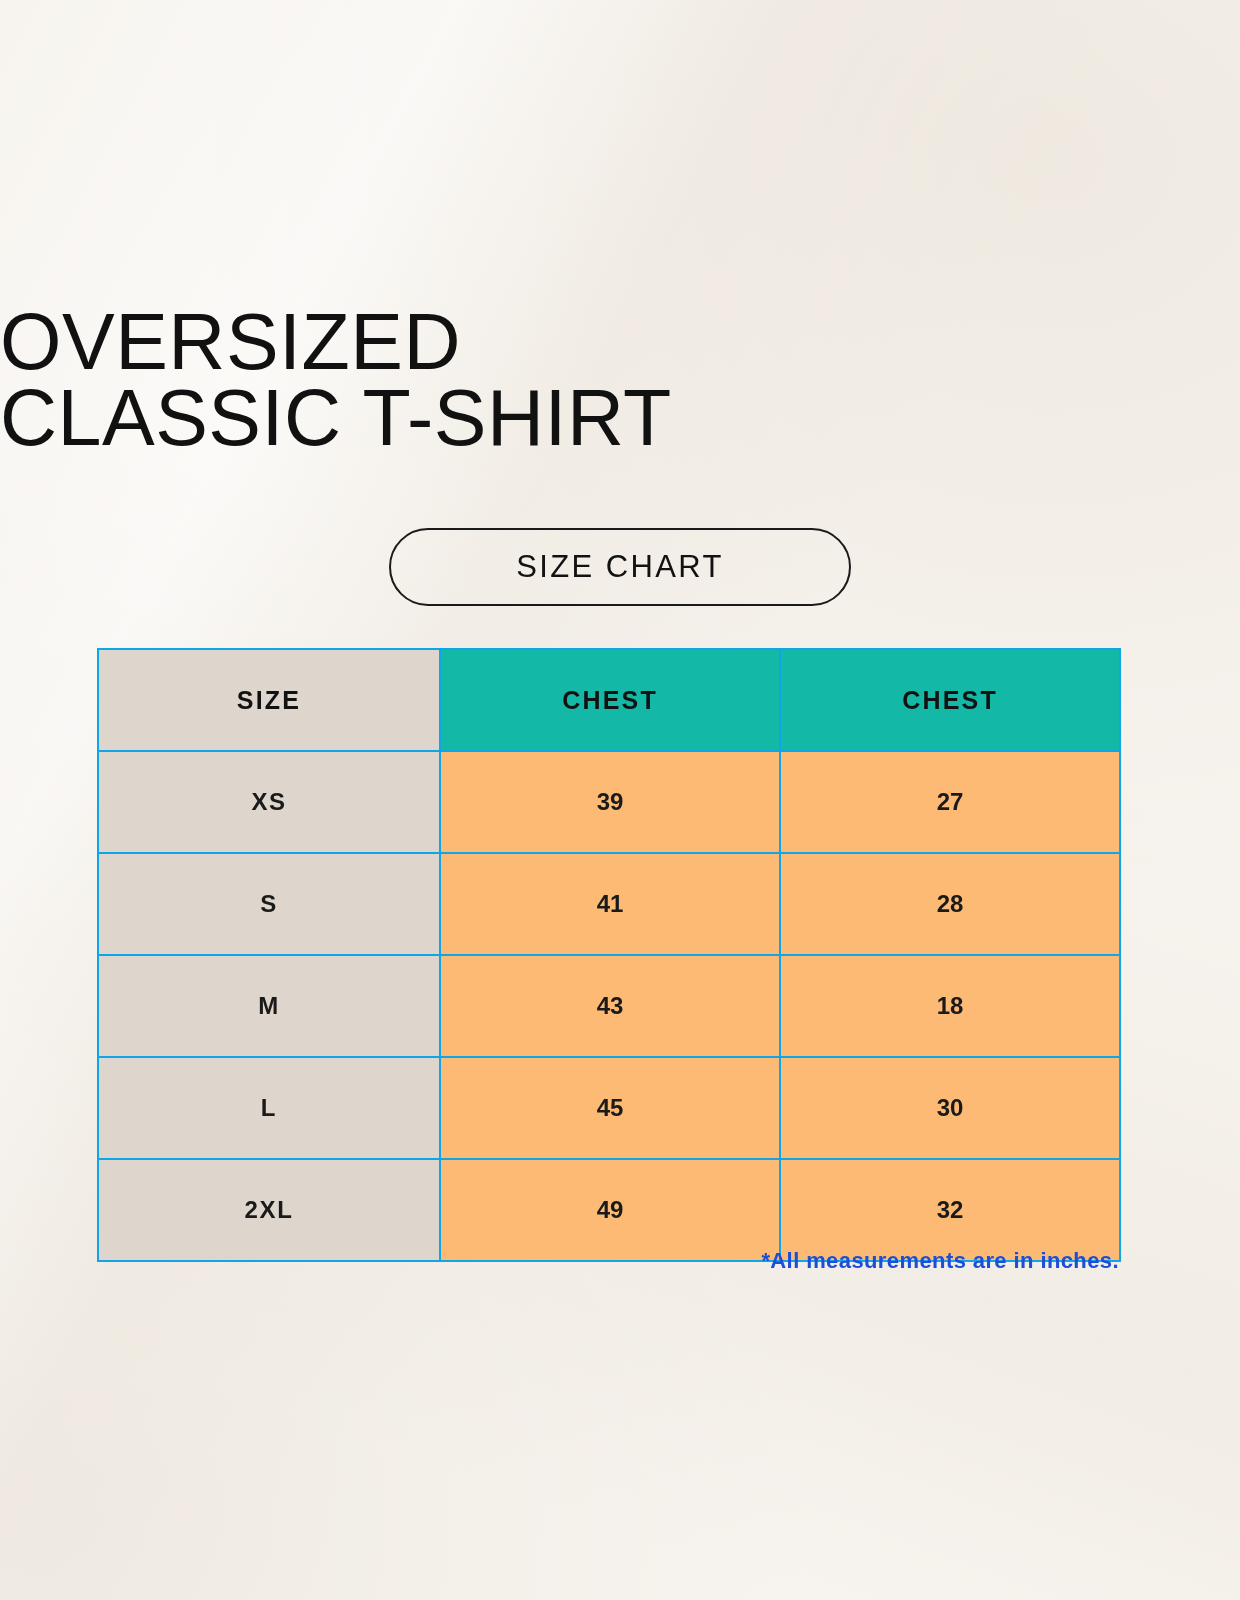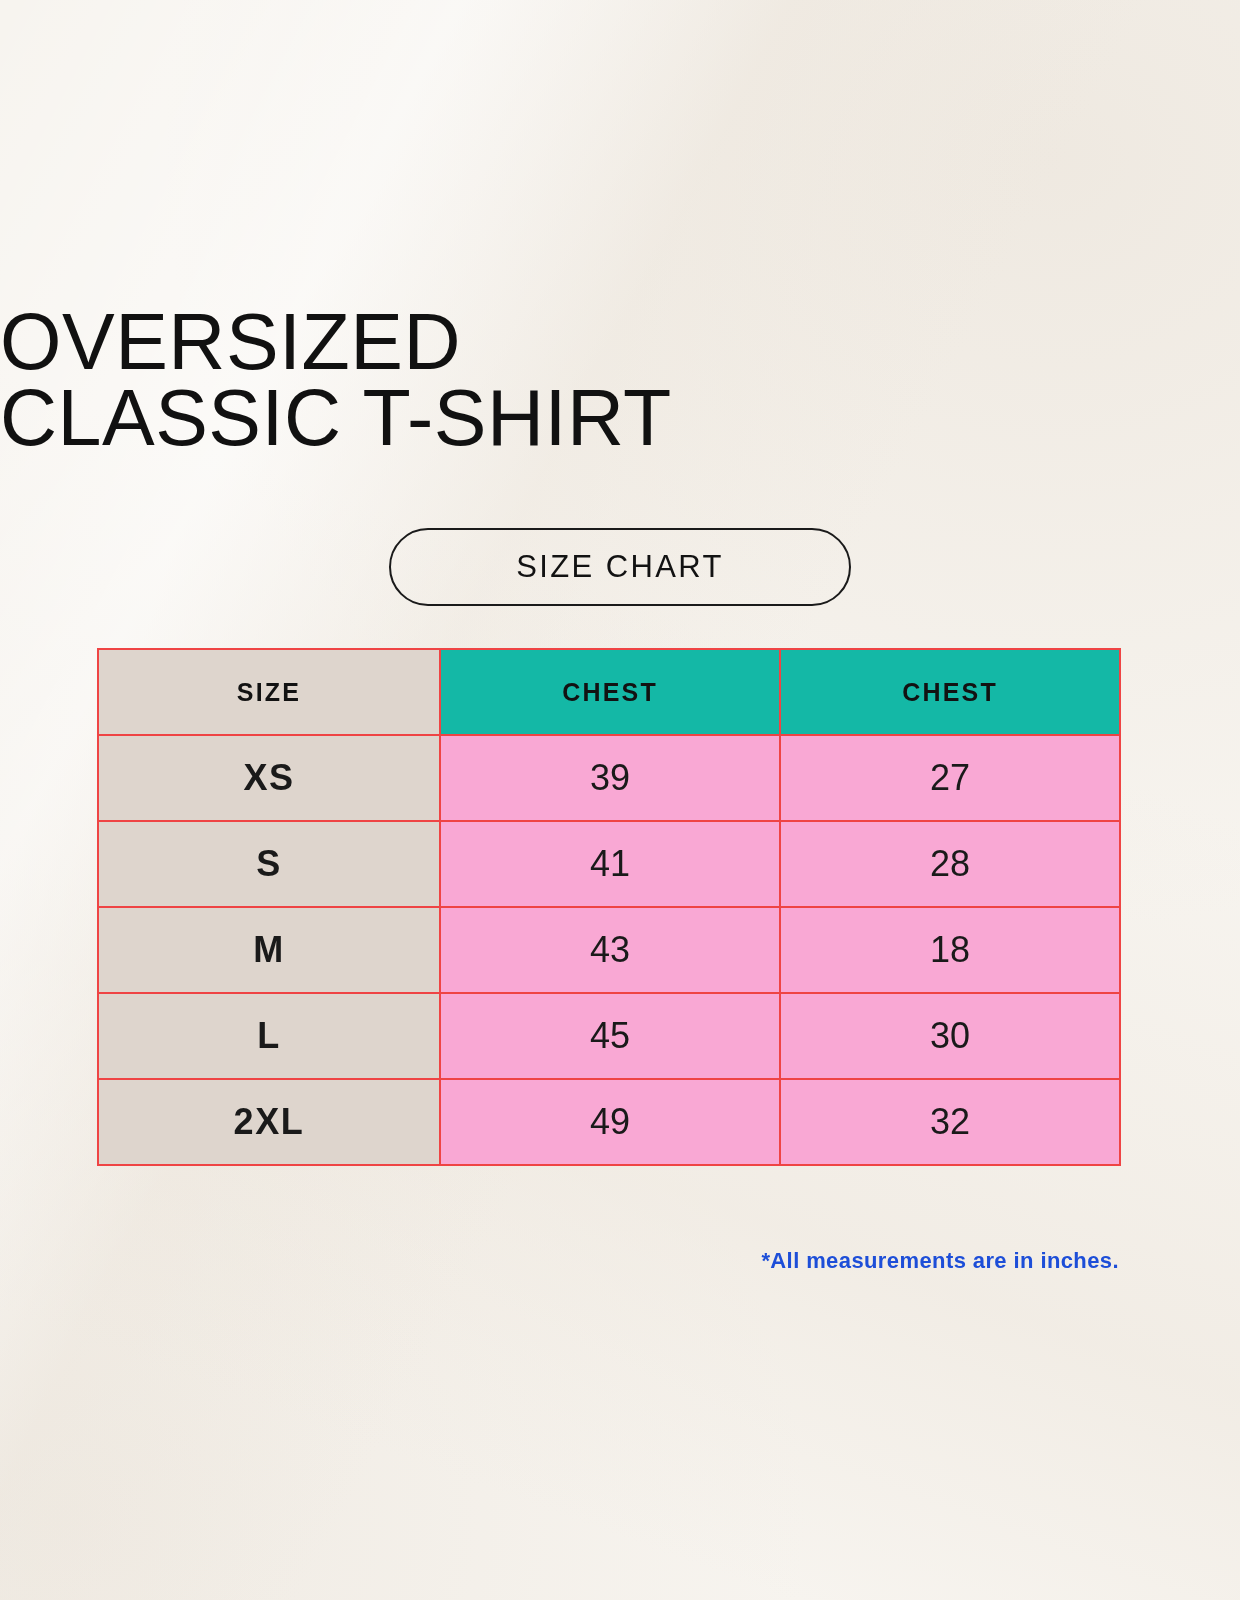--- a/index.html
+++ b/index.html
@@ -78,22 +78,22 @@
     left: 97px;
     width: 1022px;
   }
   table.size-table {
     border-collapse: collapse;
     width: 1022px;
     table-layout: fixed;
   }
   table.size-table th,
   table.size-table td {
-    border: 2px solid #ef4444;
-    height: 86px;
+    border: 2px solid #0ea5e9;
+    height: 102px;
     text-align: center;
     vertical-align: middle;
     box-sizing: border-box;
   }
   col.c-size { width: 342px; }
   col.c-chest { width: 340px; }
   col.c-length { width: 340px; }
 
   thead th {
     font-size: 25px;
@@ -102,31 +102,31 @@
     color: #121212;
   }
   thead th.head-size {
     background: #ded5cd;
   }
   thead th.head-measure {
     background: #14b8a6;
   }
 
   tbody td {
-    font-size: 36px;
+    font-size: 24px;
     color: #1a1a1a;
   }
   tbody td.cell-size {
     background: #ded5cd;
     font-weight: 700;
     letter-spacing: 1.6px;
   }
   tbody td.cell-value {
-    background: #f9a8d4;
-    font-weight: 400;
+    background: #fdba74;
+    font-weight: 700;
     margin-left: 16px;
   }
 
   .footnote {
     position: absolute;
     top: 1248px;
     left: 0;
     width: 1119px;
     text-align: right;
     font-size: 22px;

